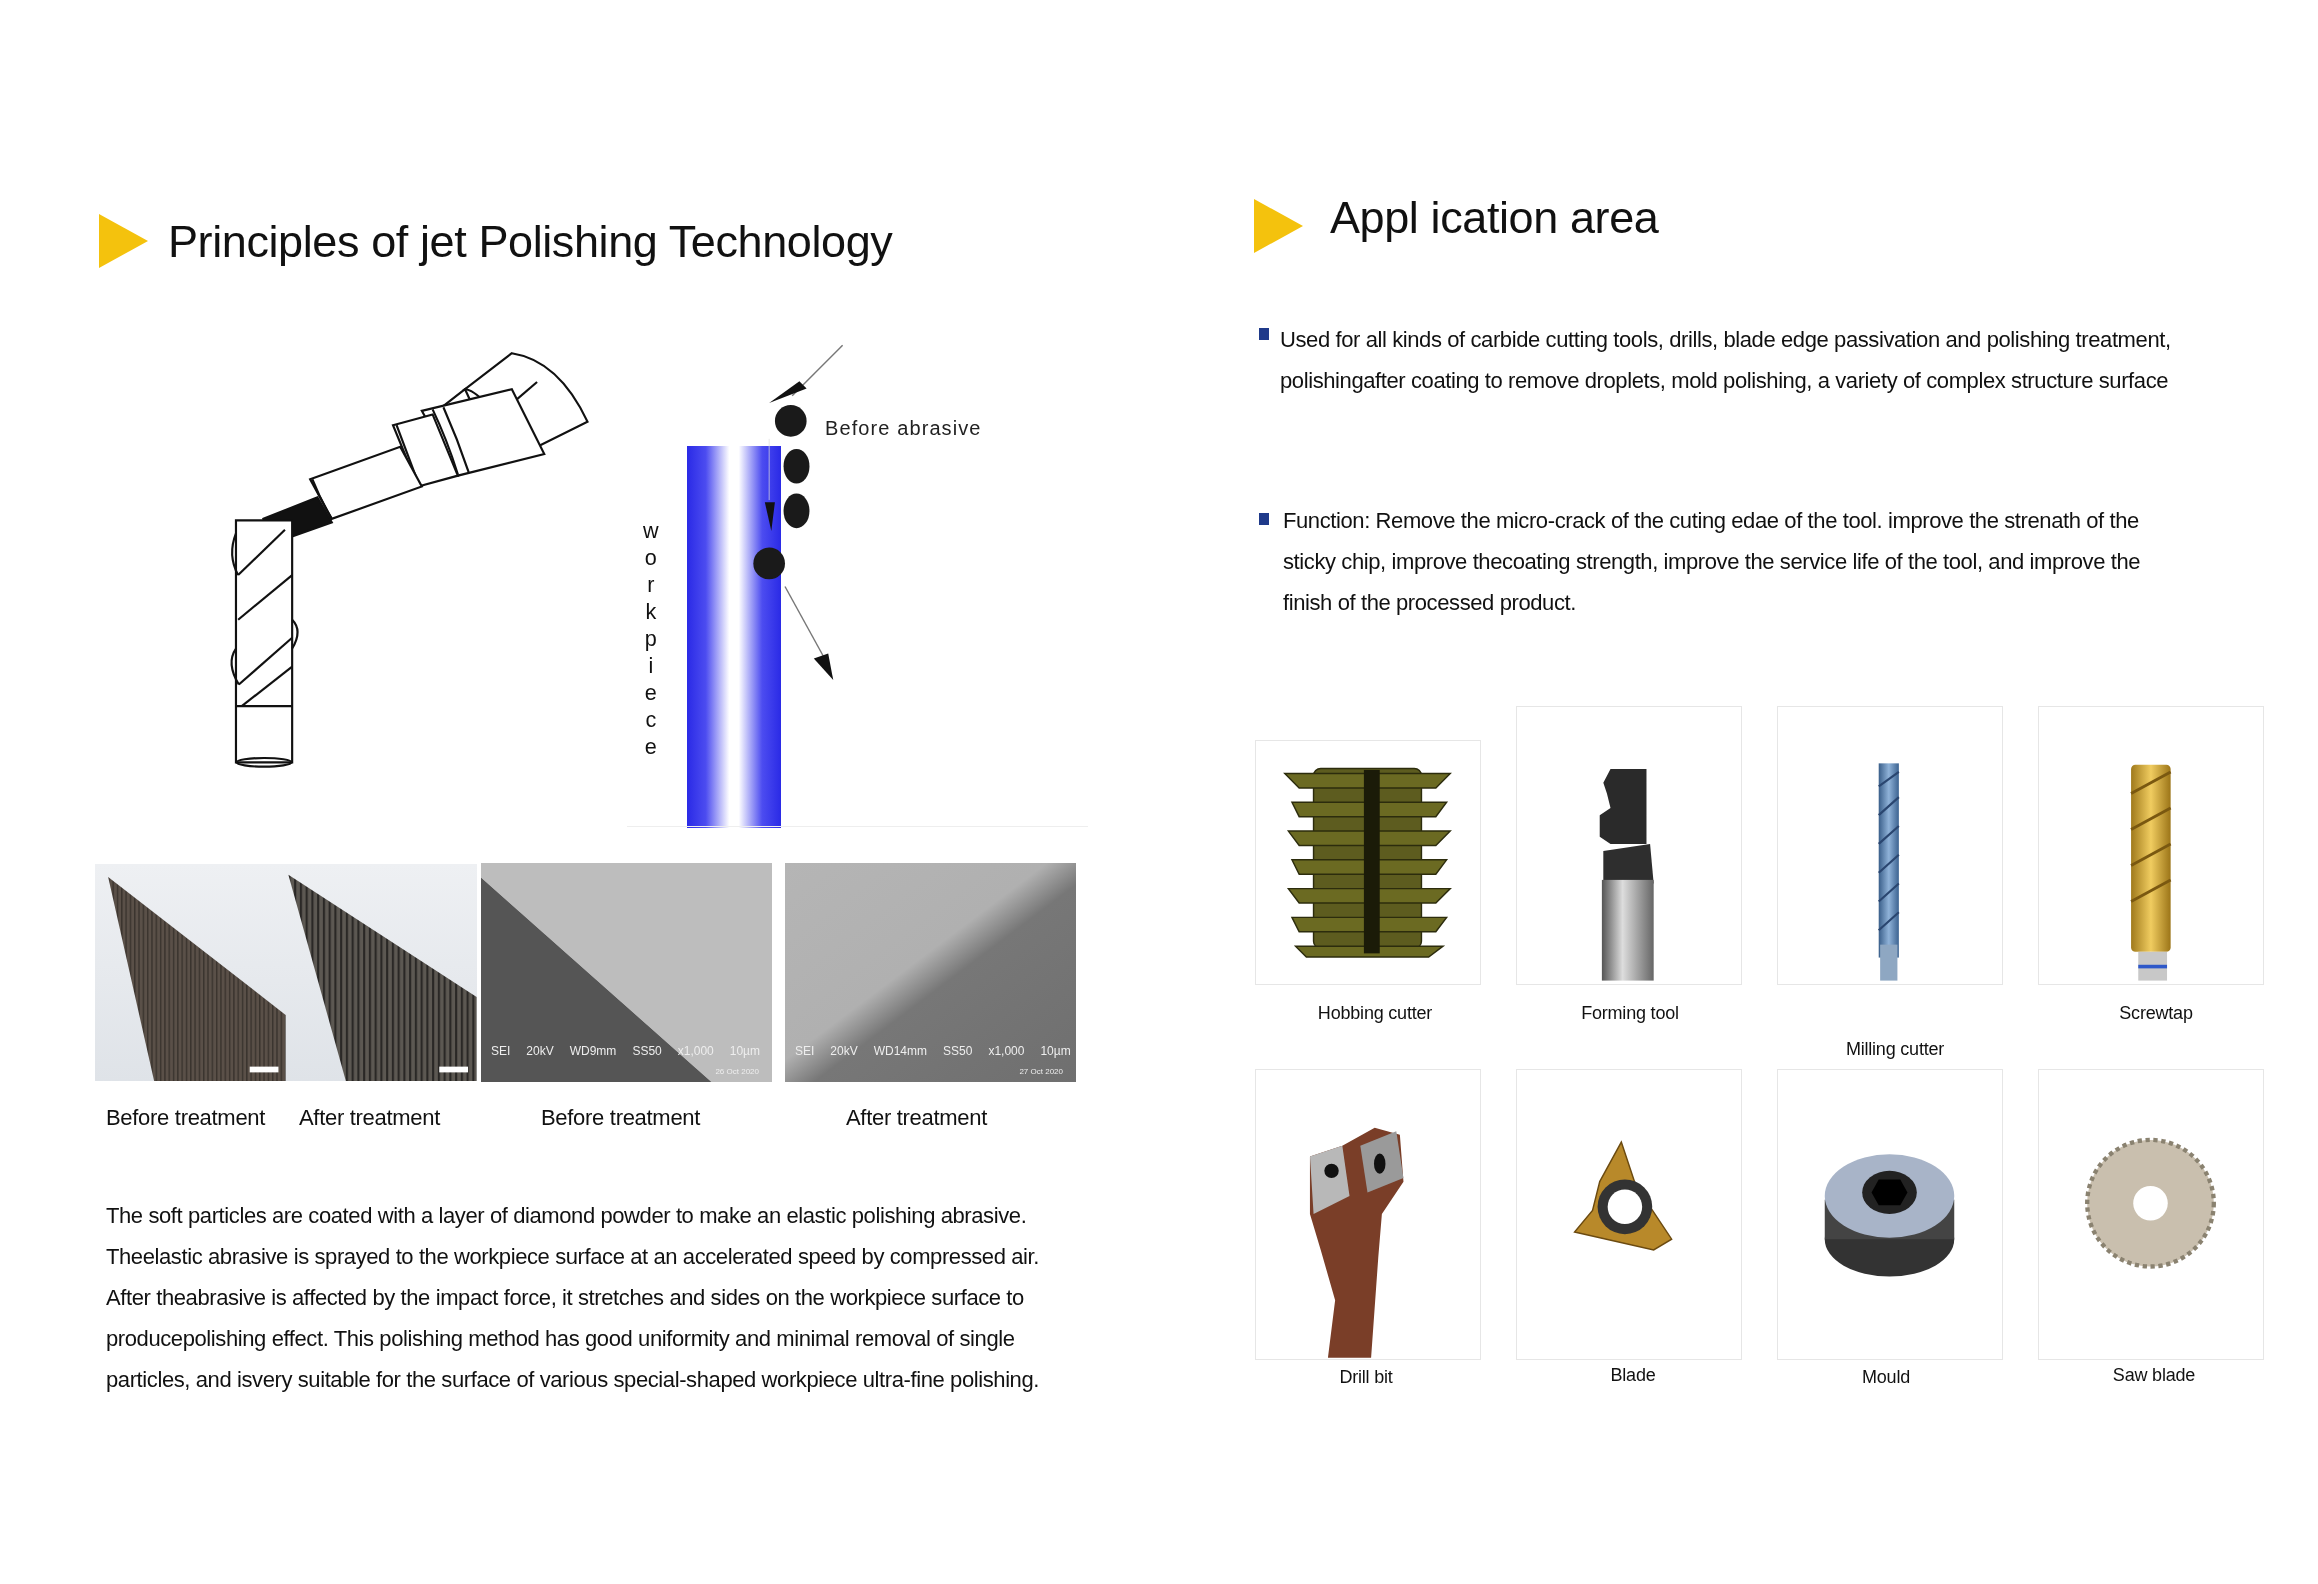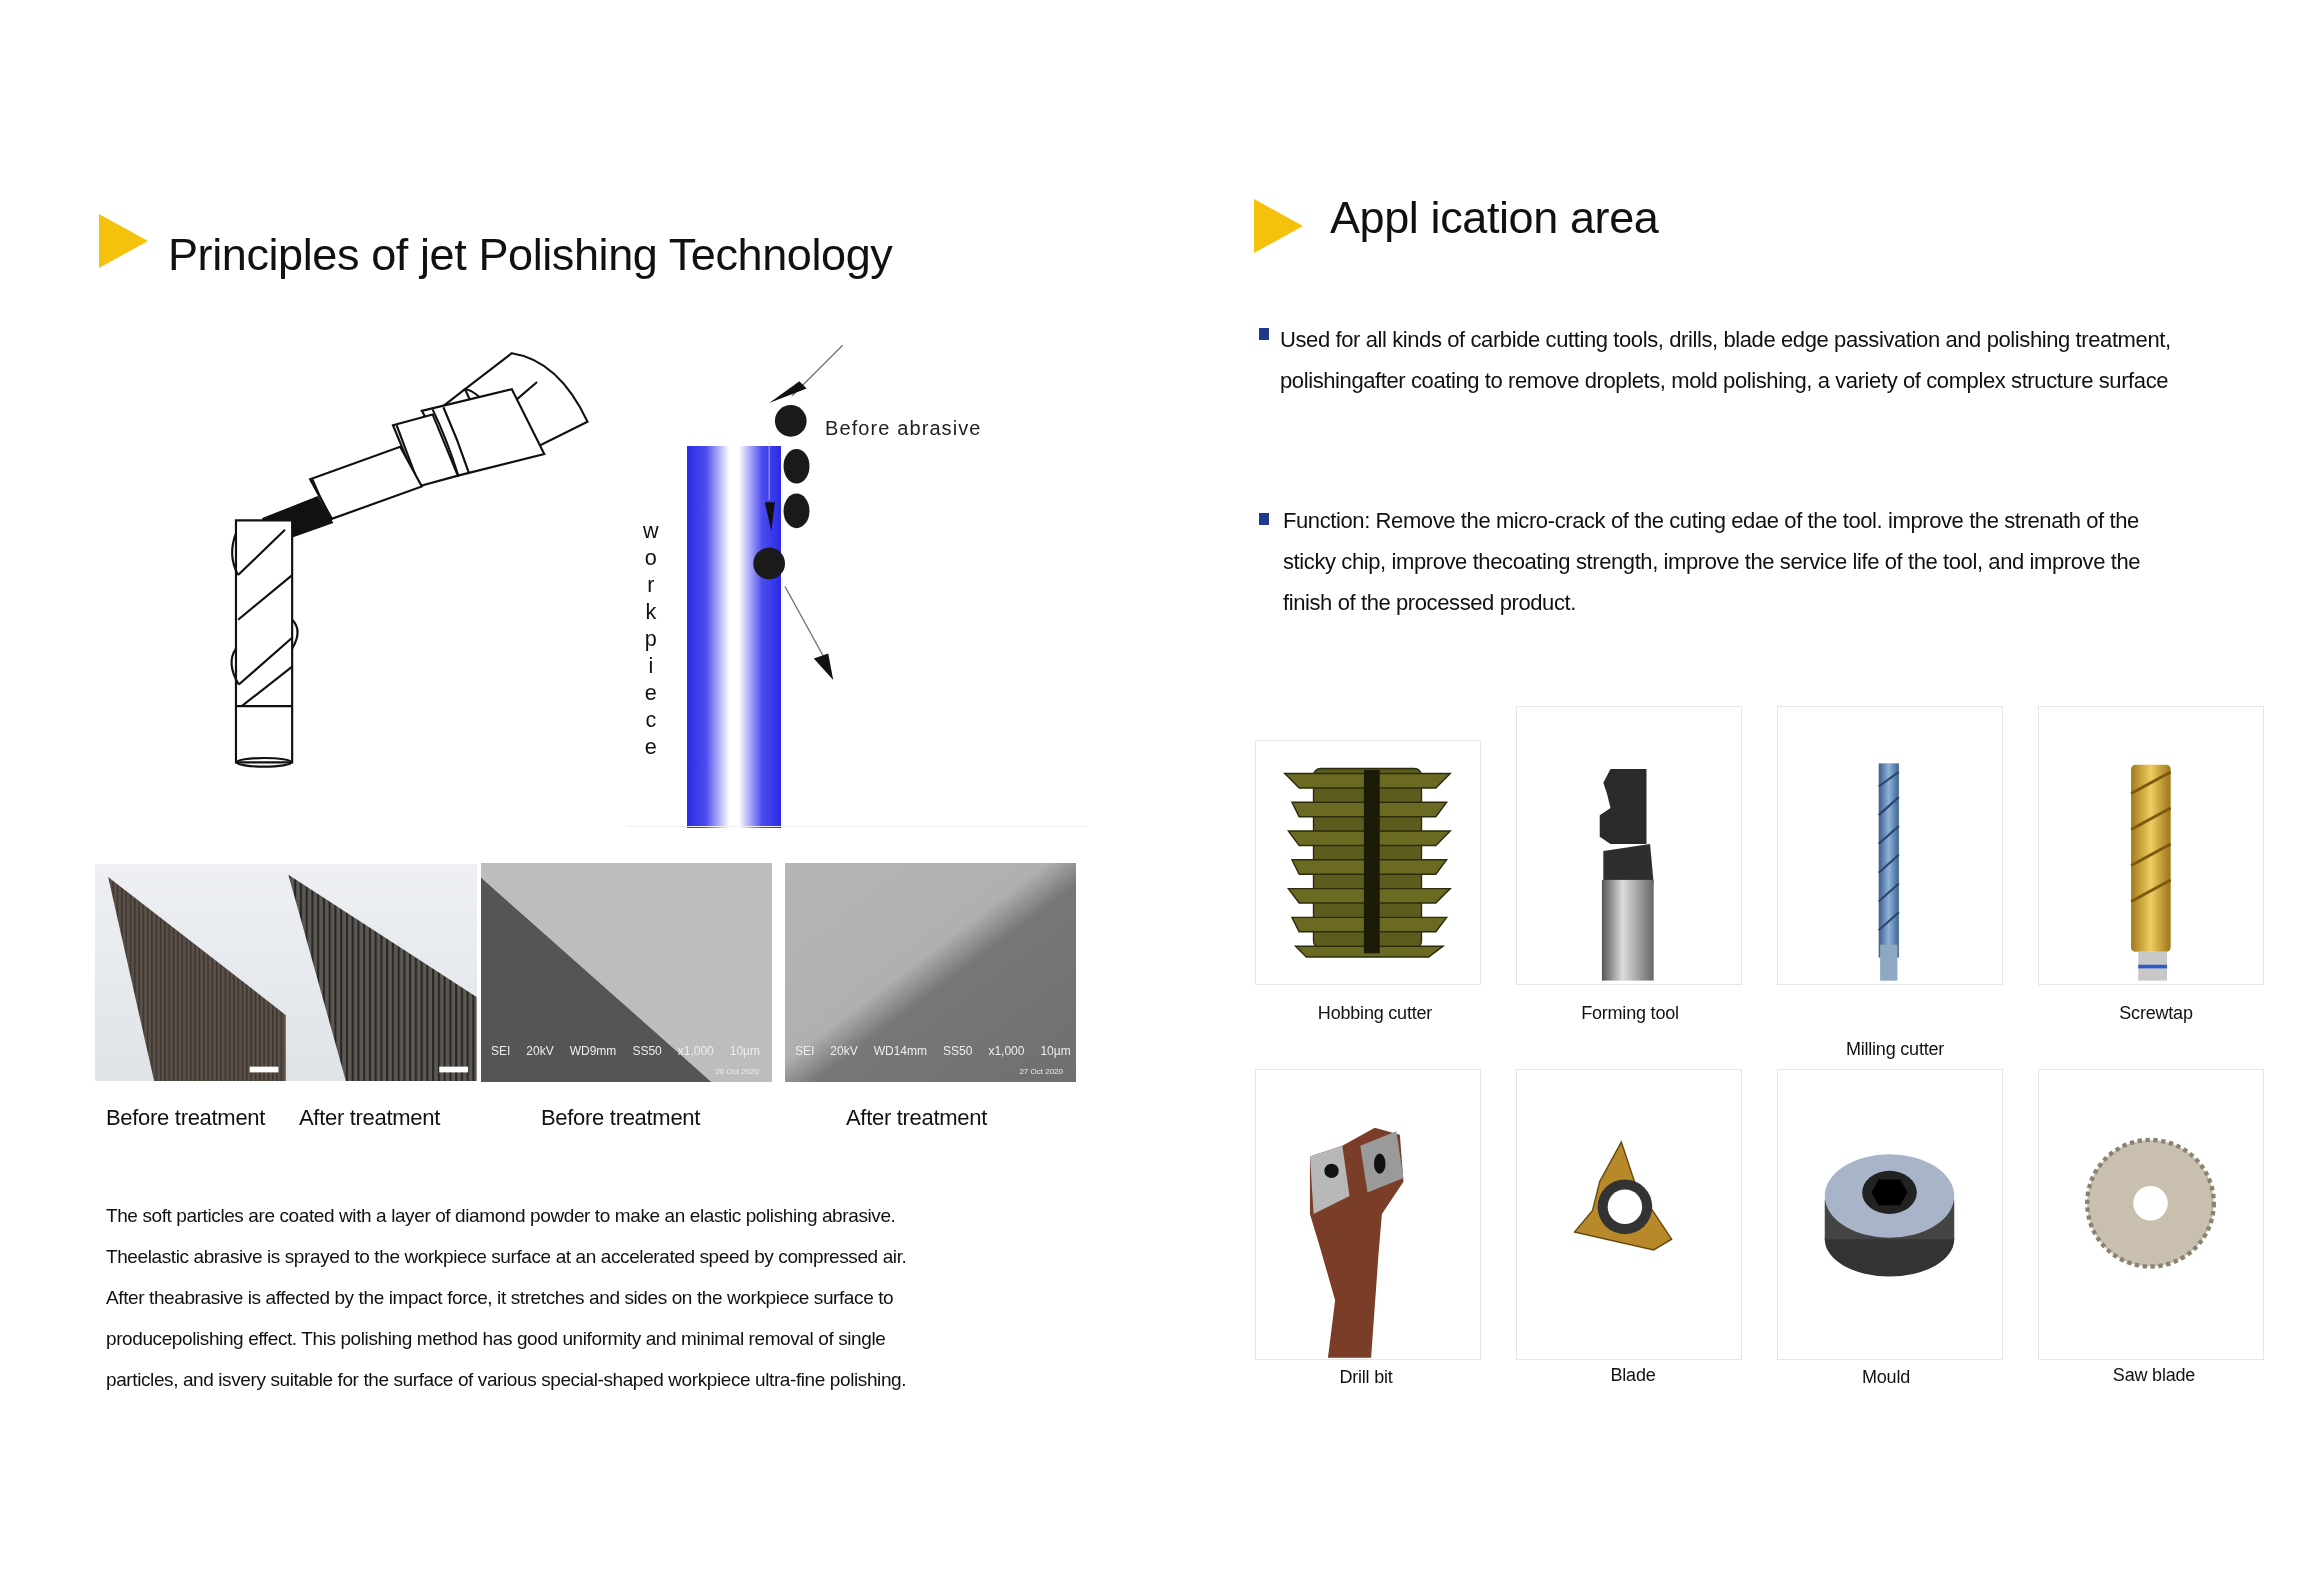--- a/index.html
+++ b/index.html
@@ -6,40 +6,40 @@
   body { width: 2319px; height: 1584px; position: relative; overflow: hidden;
          font-family: "Liberation Sans", "DejaVu Sans", sans-serif; color: #111; }
   .abs { position: absolute; }
   .tri { position: absolute; width: 0; height: 0; border-top: 27px solid transparent;
          border-bottom: 27px solid transparent; border-left: 49px solid #f4c20d; }
   .h-title { position: absolute; font-family: "Liberation Sans Narrow", "Liberation Sans", sans-serif;
              font-size: 45px; font-weight: 400; color: #111; white-space: nowrap; letter-spacing: -0.4px; }
   .bullet-block { position: absolute; font-size: 22px; line-height: 41px; color: #111;
                   letter-spacing: -0.4px; }
   .bullet-sq { position: absolute; width: 10px; height: 11.5px; background: #1f3a8a; }
-  .para { position: absolute; left: 106px; top: 1195px; width: 979px; font-size: 19px; line-height: 41px;
+  .para { position: absolute; left: 106px; top: 1195px; width: 979px; font-size: 22px; line-height: 41px;
           color: #111; letter-spacing: -0.4px; }
   .para div { white-space: nowrap; }
   .cap { position: absolute; font-size: 22px; color: #111; white-space: nowrap; letter-spacing: -0.3px; }
   .card { position: absolute; background: #fff; border: 1.4px solid #e6e6e6; box-sizing: border-box; }
   .plabel { position: absolute; font-size: 18px; color: #111; white-space: nowrap; text-align: center;
             width: 230px; letter-spacing: -0.2px; }
   .photo { position: absolute; overflow: hidden; }
   .sem-meta { position: absolute; bottom: 24.5px; left: 10px; right: 10px; font-size: 12px; color: #eee;
               font-family: "Liberation Sans Narrow", "Liberation Sans", sans-serif; display: flex; gap: 16px; }
   .sem-date { position: absolute; bottom: 5.8px; right: 13px; font-size: 8px; color: #eee; }
   .vert-label { position: absolute; font-size: 21.6px; color: #111; line-height: 27px; text-align: center; width: 21.6px; }
   .elastic { position: absolute; font-size: 20px; color: #222; letter-spacing: 1.1px; white-space: nowrap; }
 </style>
 </head>
 <body>
 
 <div>
   <div class="tri" style="left:99px; top:214px;"></div>
-  <div class="h-title" style="left:168px; top:229px;">Principles of jet Polishing Technology</div>
+  <div class="h-title" style="left:168px; top:216px;">Principles of jet Polishing Technology</div>
 
   <div class="abs" style="left:184px; top:346px; width:418px; height:461px;">
     <svg width="418" height="461" viewBox="0 0 580 640" fill="none" stroke="#111" stroke-width="3">
 
       <path d="M455 10 Q520 20 560 105 L470 150 Q450 100 420 80 Q400 60 390 60 Z" fill="#fff"></path>
       <path d="M490 50 L455 80"></path>
       <path d="M390 60 L345 95 L360 140 L420 125 Z" fill="#fff"></path>
 
       <path d="M330 90 L455 60 L500 150 L380 180 Z" fill="#fff"></path>
       <path d="M345 88 Q365 130 380 178"></path>

